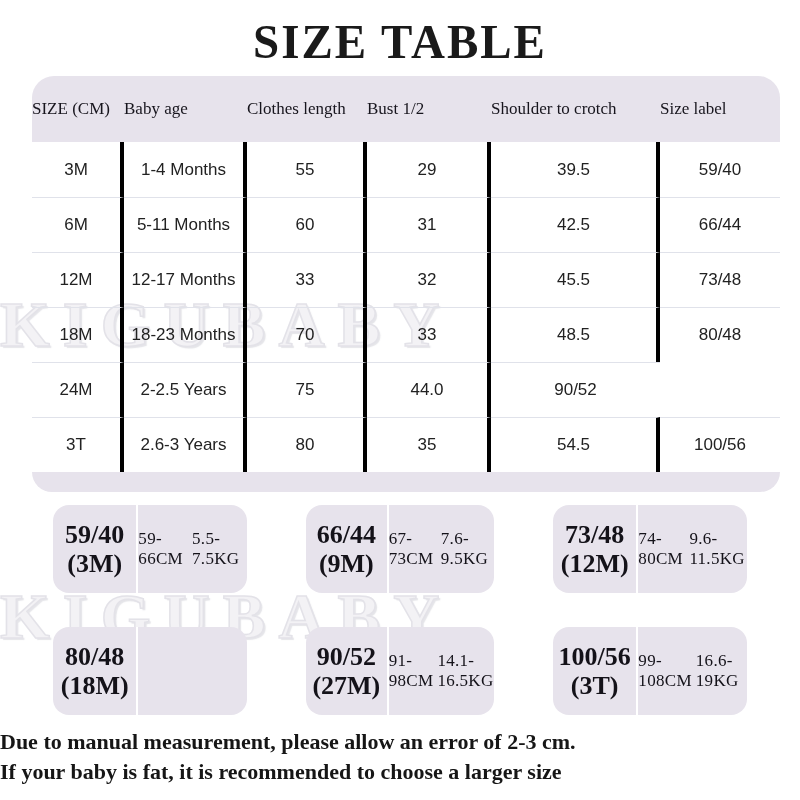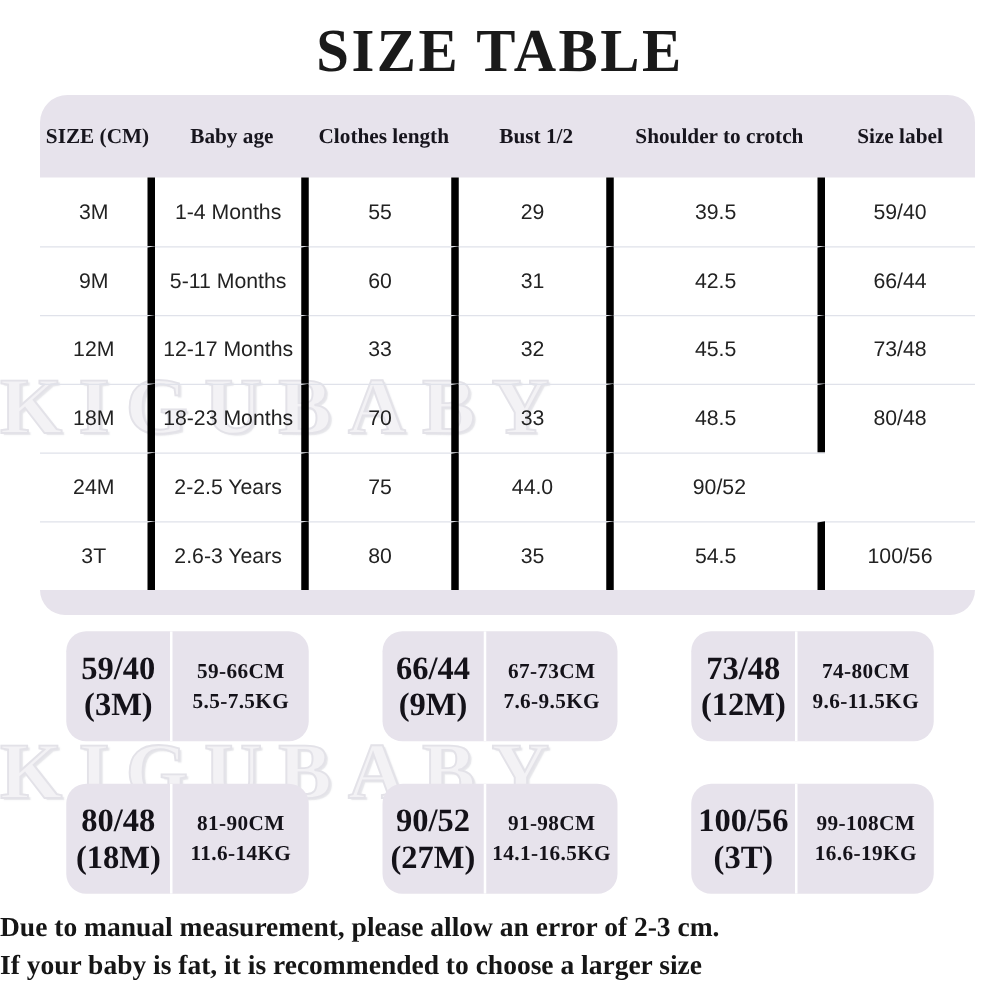--- a/index.html
+++ b/index.html
@@ -42,36 +42,35 @@
   }
   .thead {
     display:grid;
     grid-template-columns:92px 123px 120px 124px 169px 120px;
     align-items:center;
     height:66px;
     background:#e7e3ec;
     border-radius:22px 22px 0 0;
   }
   .th {
-    text-align:center;
-    font-weight:700; font-size:17px;
+    font-weight:400; font-size:17px;
     color:#17151d;
   }
   .tbody { background:transparent; }
   .tr {
     display:grid;
     grid-template-columns:92px 123px 120px 124px 169px 120px;
   }
   .tr + .tr .td { border-top:1px solid #e0e2ea; }
   .td {
     height:55px;
     display:flex; align-items:center; justify-content:center;
     font-family:"Liberation Sans", sans-serif;
     font-size:17px; color:#222222;
-    border-right:6px solid #000000;
+    border-right:4px solid #000000;
   }
   .td:last-child { border-right:none; }
   .tfoot-strip {
     height:20px;
     background:#e7e3ec;
     border-radius:0 0 22px 22px;
   }
 
   
   .cards {
@@ -92,24 +91,24 @@
   .card-left {
     width:44%;
     display:flex; flex-direction:column;
     align-items:center; justify-content:center;
     font-weight:700; font-size:26px; line-height:1.12;
     border-right:2px solid #ffffff;
     color:#141219;
   }
   .card-right {
     flex:1;
-    display:flex; flex-direction:column;
+    display:flex; flex-direction:row;
     align-items:center; justify-content:center;
     gap:4px;
-    font-weight:700; font-size:17px;
+    font-weight:400; font-size:17px;
     letter-spacing:0.3px;
     color:#141219;
   }
 
   
   .footnote {
     position:absolute; left:0; right:0; top:727px;
     text-align:left;
     font-weight:700; font-size:22px;
     line-height:30px;
@@ -137,21 +136,21 @@
   <div class="tbody">
     <div class="tr">
       <div class="td">3M</div>
       <div class="td">1-4 Months</div>
       <div class="td">55</div>
       <div class="td">29</div>
       <div class="td">39.5</div>
       <div class="td">59/40</div>
     </div>
     <div class="tr">
-      <div class="td">9M</div>
+      <div class="td">6M</div>
       <div class="td">5-11 Months</div>
       <div class="td">60</div>
       <div class="td">31</div>
       <div class="td">42.5</div>
       <div class="td">66/44</div>
     </div>
     <div class="tr">
       <div class="td">12M</div>
       <div class="td">12-17 Months</div>
       <div class="td">33</div>
@@ -215,24 +214,20 @@
     <div class="card-right">
       <div>74-80CM</div>
       <div>9.6-11.5KG</div>
     </div>
   </div>
   <div class="card">
     <div class="card-left">
       <div>80/48</div>
       <div>(18M)</div>
     </div>
-    <div class="card-right">
-      <div>81-90CM</div>
-      <div>11.6-14KG</div>
-    </div>
   </div>
   <div class="card">
     <div class="card-left">
       <div>90/52</div>
       <div>(27M)</div>
     </div>
     <div class="card-right">
       <div>91-98CM</div>
       <div>14.1-16.5KG</div>
     </div>

